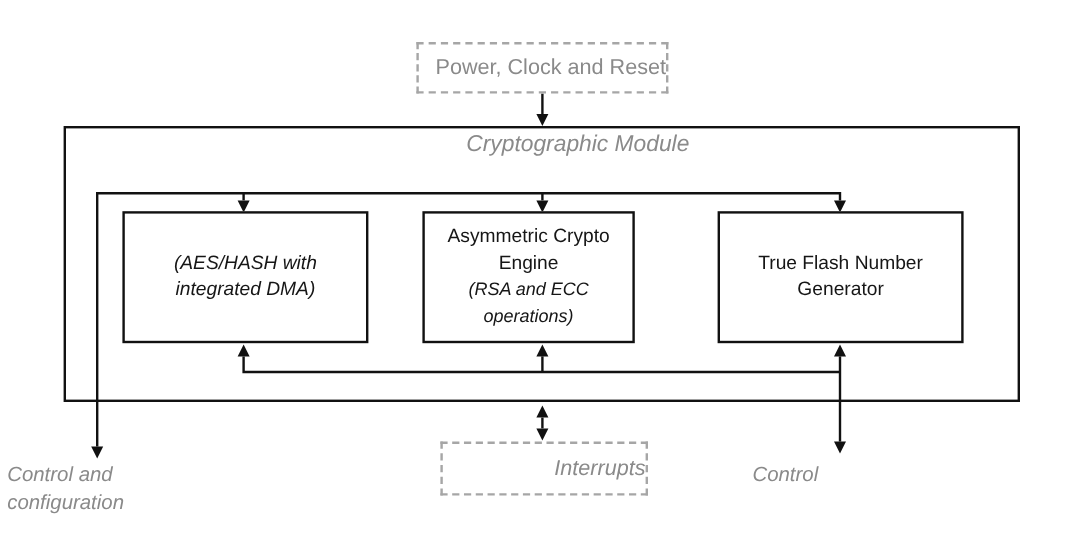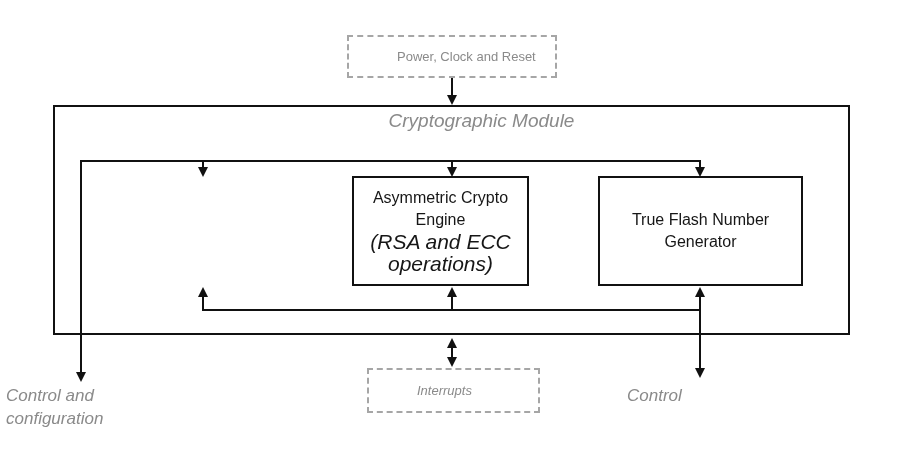--- a/index.html
+++ b/index.html
@@ -35,25 +35,24 @@
     fill: var(--line);
     stroke: none;
   }
 
   .dashed-box {
     position: absolute;
     border: 2px dashed var(--dashed-border);
     background: var(--background);
     display: flex;
     align-items: center;
-    justify-content: flex-start;
+    justify-content: flex-end;
     color: var(--muted-text);
-    font-size: 13px;
+    font-size: 18px;
     text-align: center;
-    padding-left: 48px;
   }
   .power-box   { left: 347px; top: 35px;  width: 210px; height: 43px; }
   .intr-box    { left: 367px; top: 368px; width: 173px; height: 45px; font-style: italic; }
 
   .module-box {
     position: absolute;
     left: 53px; top: 105px;
     width: 797px; height: 230px;
     border: 2px solid var(--line);
     background: transparent;
@@ -81,21 +80,21 @@
     text-align: center;
     color: #161616;
     font-size: 16px;
     line-height: 22px;
   }
   .block-aes  { left: 102px; width: 205px; font-style: italic; }
   .block-ace  { left: 352px; width: 177px; }
   .block-trng { left: 598px; width: 205px; }
   .block .note {
     font-style: italic;
-    font-size: 21px;
+    font-size: 15px;
   }
 
   .port-label {
     position: absolute;
     font-style: italic;
     font-size: 17px;
     line-height: 23px;
     color: var(--muted-text);
   }
   .label-control { left: 6px;   top: 384px; width: 152px; }
@@ -140,20 +139,24 @@
     </g>
   </svg>
 
   <div class="dashed-box power-box">
     <span>Power, Clock and Reset</span>
   </div>
 
   <div class="module-box"></div>
   <div class="module-title">Cryptographic Module</div>
 
+  <div class="block block-aes">
+    <div>(AES/HASH with</div>
+    <div>integrated DMA)</div>
+  </div>
 
   <div class="block block-ace">
     <div>Asymmetric Crypto</div>
     <div>Engine</div>
     <div class="note">(RSA and ECC operations)</div>
   </div>
 
   <div class="block block-trng">
     <div>True Flash Number</div>
     <div>Generator</div>

